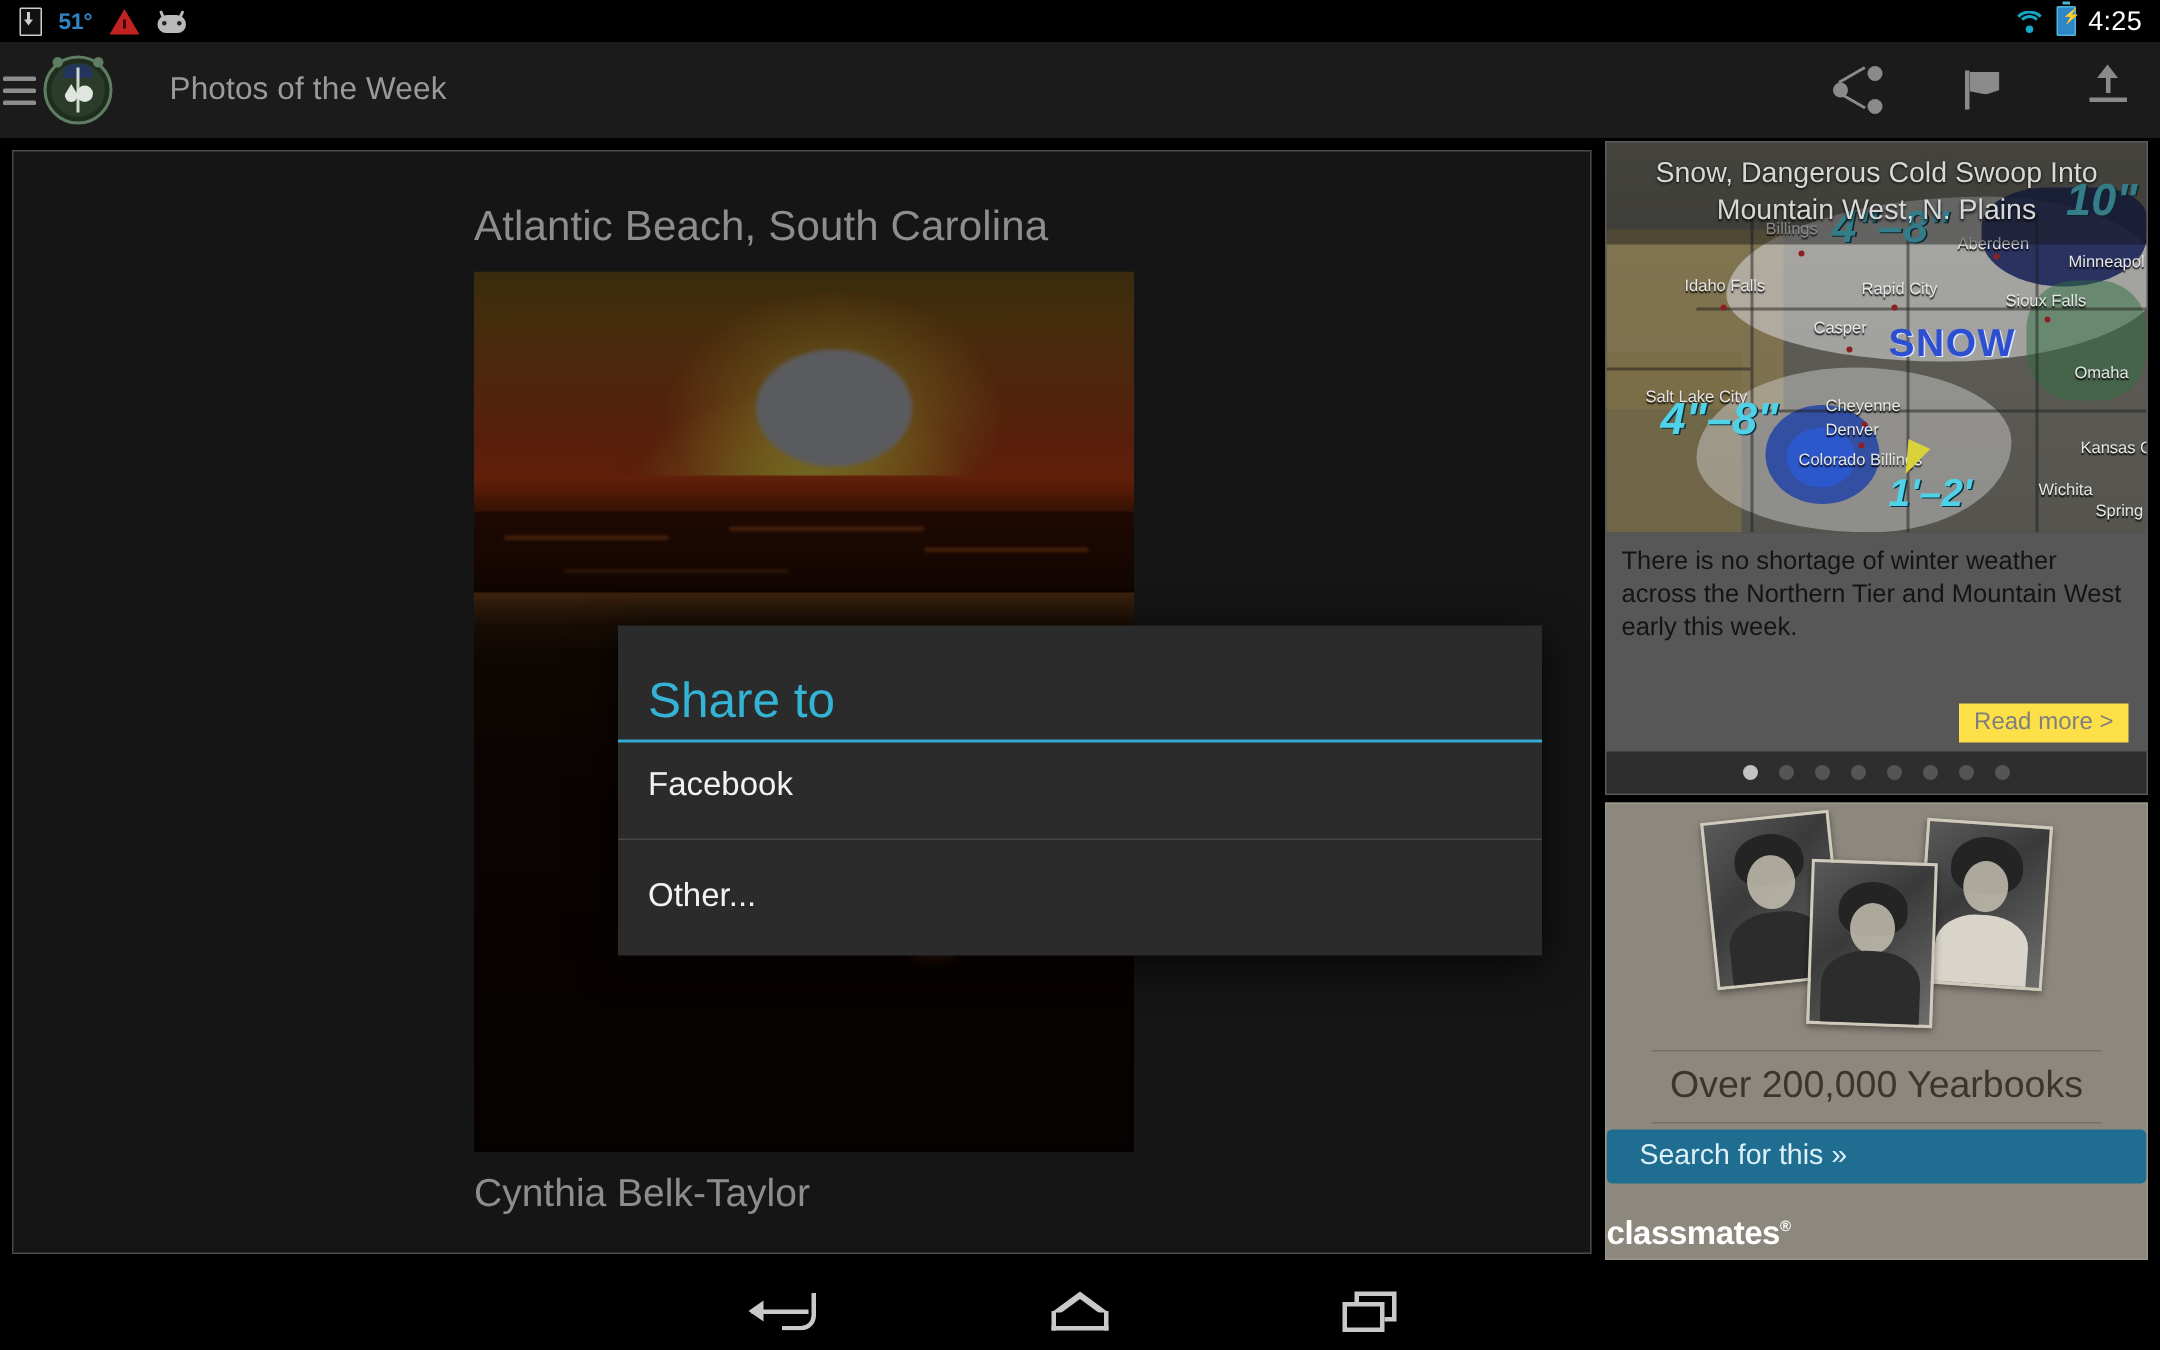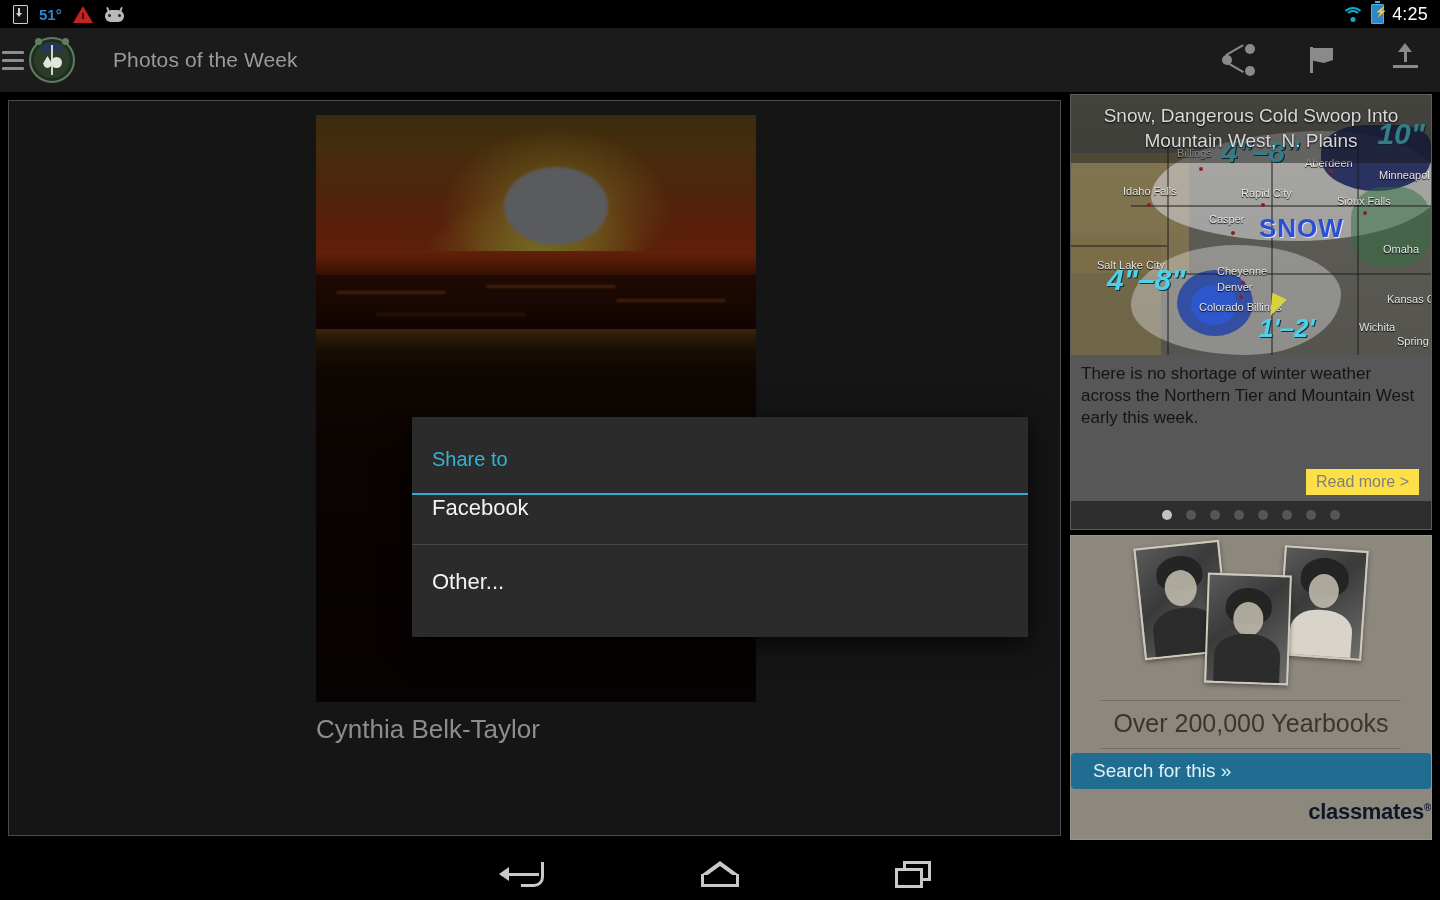--- a/index.html
+++ b/index.html
@@ -177,29 +177,29 @@
   .ad-photo .face { position:absolute; left:50%; transform:translateX(-50%); border-radius:50%; background:#c6bfb2; opacity:0.85;}
   .ad-photo .hair { position:absolute; left:50%; transform:translateX(-50%); border-radius:50% 50% 40% 40%; background:#242424; }
   .ad-photo .body { position:absolute; left:50%; transform:translateX(-50%); bottom:0; border-radius:45% 45% 0 0; background:#2c2c2c;}
   .p1 { left:68px; top:8px; width:82px; height:108px; transform:rotate(-6deg); }
   .p2 { left:135px; top:38px; width:80px; height:106px; transform:rotate(2deg); z-index:3;}
   .p3 { left:210px; top:12px; width:80px; height:106px; transform:rotate(4deg); }
   .ad-rule { width:300px; height:1px; background:rgba(60,55,45,0.3); margin:4px auto 0 auto;}
   .ad-headline { text-align:center; color:#3a362e; font-size:25px; padding:8px 0 6px 0; font-family:"Liberation Sans", sans-serif;}
   .ad-btn { display:block; margin:4px auto 0 auto; background:#1f6e91; color:#dff0f7; font-size:19px;
     padding:7px 22px; border:0; border-radius:4px; }
-  .ad-brand { text-align:right; color:#0f172a; font-size:22px; font-weight:bold; padding-top:10px; letter-spacing:-0.3px;}
+  .ad-brand { text-align:left; color:#ffffff; font-size:22px; font-weight:bold; padding-top:20px; letter-spacing:-0.3px;}
   .ad-brand sup { font-size:10px; }
 
   
   .dialog {
     position:absolute; left:412px; top:325px; width:616px; height:220px;
     background:#2b2b2b; box-shadow:0 6px 26px rgba(0,0,0,0.75); z-index:50;
   }
-  .dlg-title { color:#34b3d4; font-size:20px; padding:31px 0 0 20px; }
+  .dlg-title { color:#34b3d4; font-size:33px; padding:31px 0 0 20px; }
   .dlg-accent { position:absolute; left:0; top:76px; width:616px; height:2px; background:#34aad1; }
   .dlg-item { height:73px; display:flex; align-items:center; color:#f2f2f2; font-size:22px; padding-left:20px; box-sizing:border-box; }
   .dlg-sep { height:1px; background:#464646; }
 
   
   .navbar { position:absolute;left:0;bottom:0;width:1440px;height:52px;background:#000;
     display:flex;align-items:center;justify-content:center;gap:140px;}
   .nav-btn { width:54px;height:34px;position:relative;cursor:pointer;}
   .nv-back .tail{position:absolute;left:2px;top:16px;width:38px;height:3px;background:#c9c9c9;}
   .nv-back .curve2{position:absolute;left:22px;top:5px;width:20px;height:22px;border:3px solid #c9c9c9;border-left:none;border-top:none;border-radius:0 0 10px 0;}
@@ -275,20 +275,21 @@
         <div class="head"></div>
           <div class="arrow"></div>
           <div class="base"></div>
       </div>
     </div>
   </div>
 
   <div class="content">
 
     <div class="photo-panel">
+      <div class="photo-title">Atlantic Beach, South Carolina</div>
       <div class="photo-wrap">
         <div class="sky"></div>
         <div class="sunglow"></div>
         <div class="sun"></div>
         <div class="horizon"></div>
         <div class="waves">
           <div class="wavehl" style="left:20px;top:16px;width:110px;"></div>
           <div class="wavehl" style="left:170px;top:10px;width:130px;"></div>
           <div class="wavehl" style="left:300px;top:24px;width:110px;"></div>
           <div class="wavehl" style="left:60px;top:38px;width:150px;opacity:0.5;"></div>

